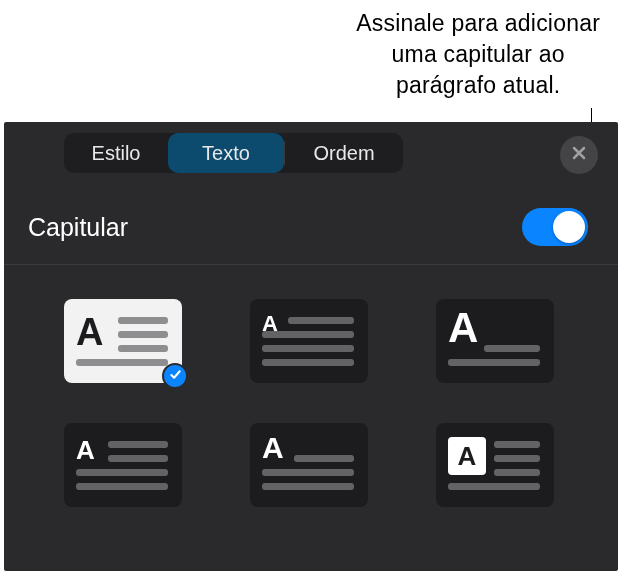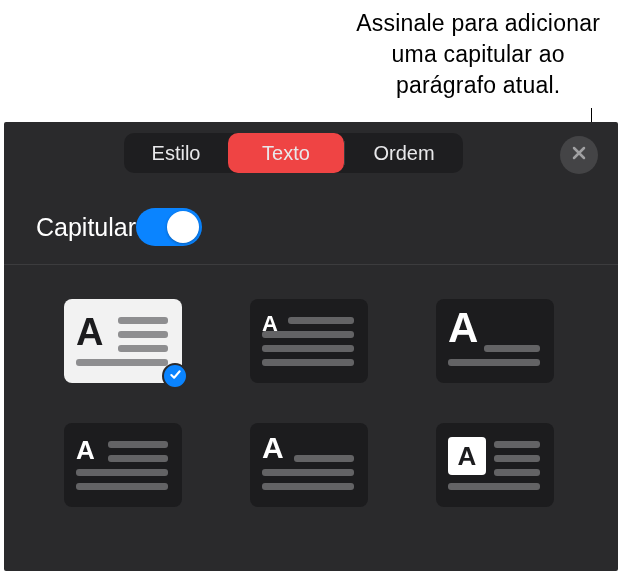--- a/index.html
+++ b/index.html
@@ -38,21 +38,21 @@
       left: 4px;
       width: 614px;
       height: 449px;
       background: #2a2a2c;
       border-radius: 2px;
       overflow: hidden;
     }
     .tabbar {
       display: flex;
       align-items: center;
-      padding: 10px 14px 10px 120px;
+      padding: 10px 14px 10px 60px;
       gap: 0;
       position: relative;
       height: 62px;
     }
     .segmented {
       display: flex;
       background: #1e1e20;
       border-radius: 10px;
       overflow: hidden;
       height: 40px;
@@ -63,21 +63,21 @@
       justify-content: center;
       font-size: 20px;
       color: #e8e8ea;
       cursor: pointer;
       position: relative;
     }
     .tab-estilo { width: 104px; }
     .tab-texto { width: 116px; }
     .tab-ordem { width: 118px; }
     .segmented .tab.active {
-      background: #ef4444;
+      background: #0c4a6e;
       border-radius: 10px;
     }
     .segmented .divider {
       width: 1px;
       background: #3a3a3c;
       margin: 8px 0;
     }
     .close-btn {
       position: absolute;
       right: 20px;
@@ -89,23 +89,24 @@
       display: flex;
       align-items: center;
       justify-content: center;
       cursor: pointer;
     }
     .close-btn svg {
       width: 16px;
       height: 16px;
     }
     .section {
-      padding: 24px 30px 18px 32px;
-      display: flex;
-      align-items: center;
+      padding: 24px 30px 18px 24px;
+      display: flex;
+      align-items: center;
+      justify-content: space-between;
       border-bottom: 1px solid #3c3c3e;
     }
     .section-title {
       font-size: 25px;
       color: #fff;
       font-weight: 400;
     }
     .toggle {
       width: 66px;
       height: 38px;

